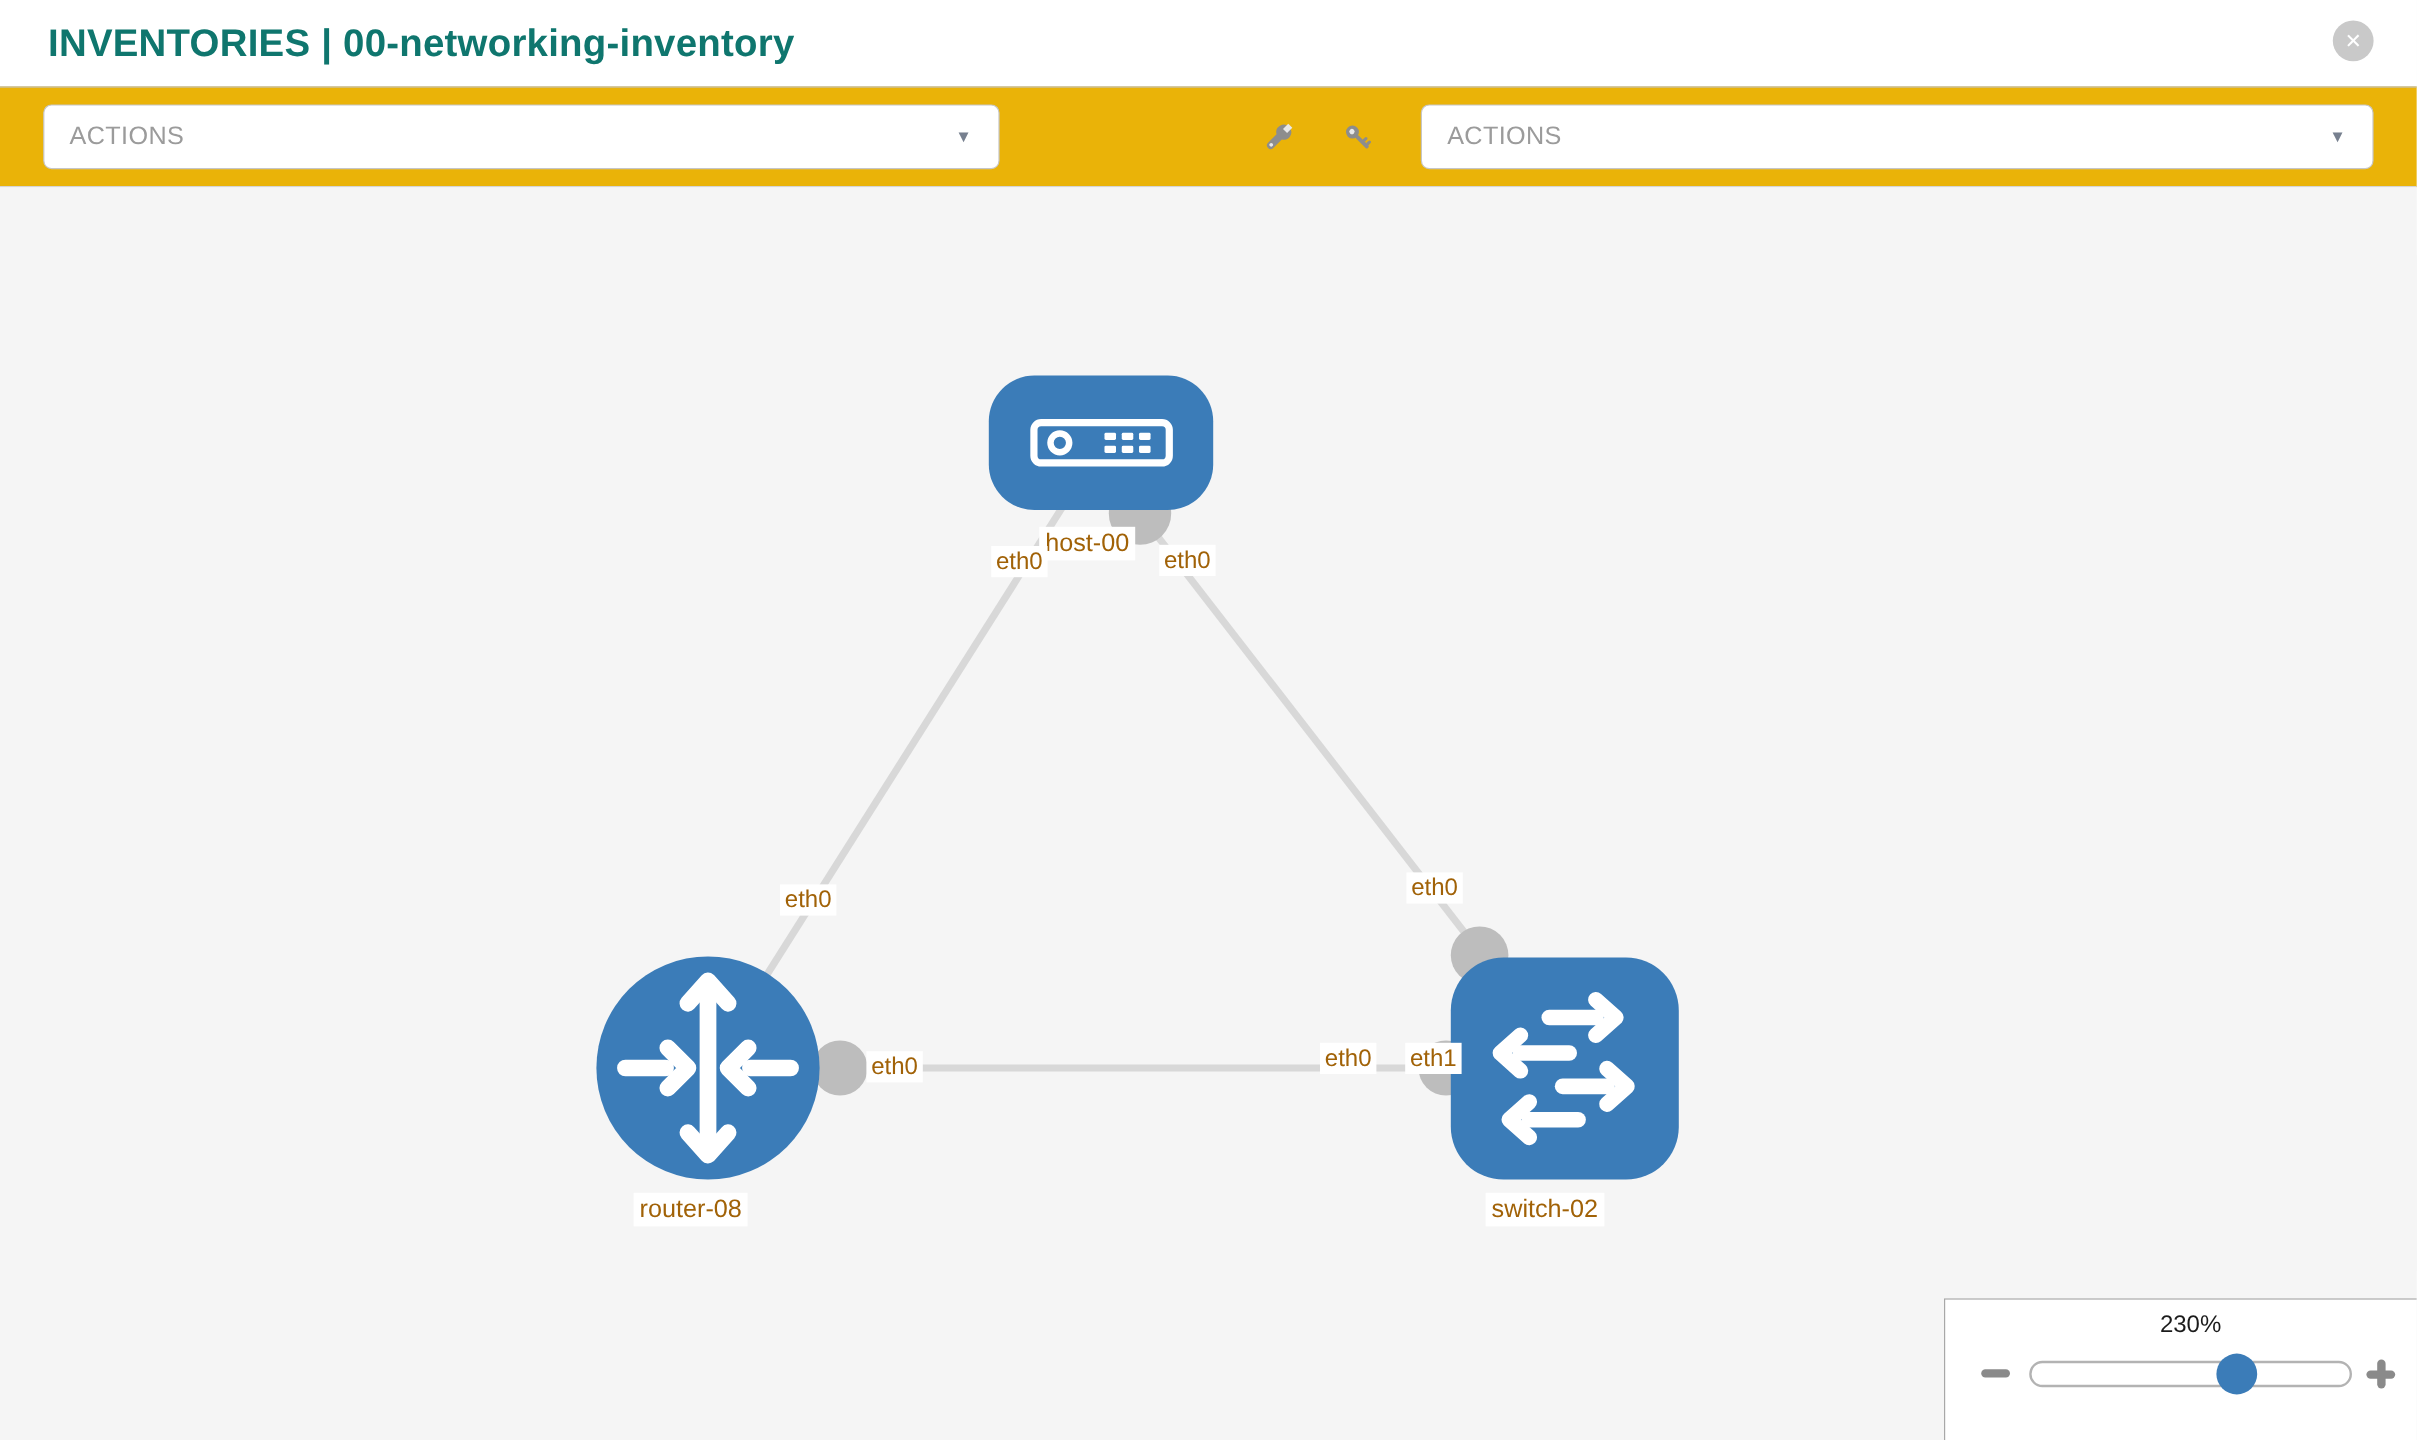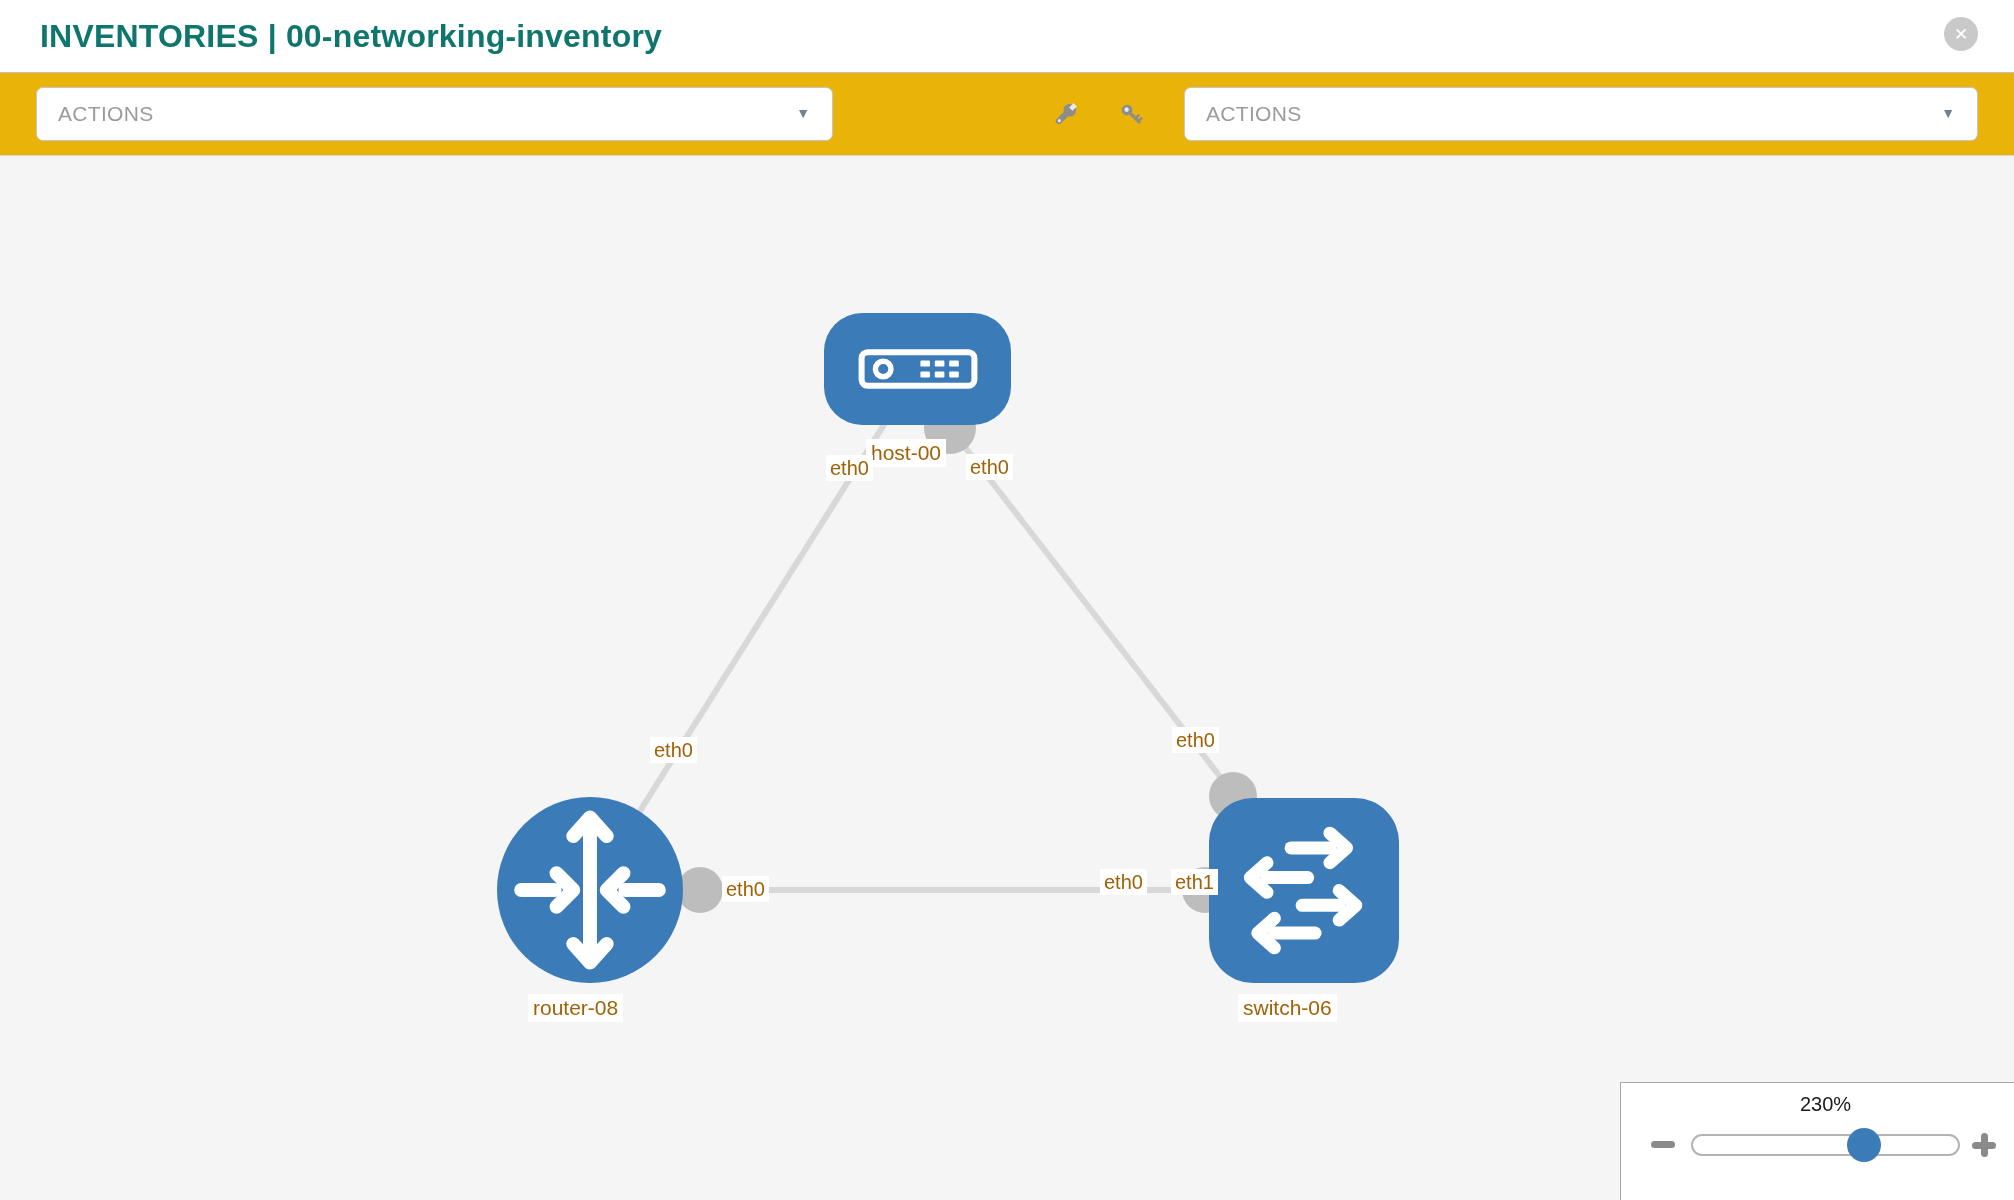--- a/index.html
+++ b/index.html
@@ -147,21 +147,21 @@
         <line x1="49" y1="58" x2="69" y2="58"></line>
         <polyline points="69,50 78,58 69,66"></polyline>
         <line x1="56" y1="73" x2="34" y2="73"></line>
         <polyline points="34,65 25,73 34,81"></polyline>
       </g>
     </svg>
   </div>
 
   <div class="dlabel nlabel lbl-host">host-00</div>
   <div class="dlabel nlabel lbl-router">router-08</div>
-  <div class="dlabel nlabel lbl-switch">switch-06</div>
+  <div class="dlabel nlabel lbl-switch">switch-02</div>
 
   <div class="dlabel plabel lbl-host-eth-left">eth0</div>
   <div class="dlabel plabel lbl-host-eth-right">eth0</div>
   <div class="dlabel plabel lbl-link-rh">eth0</div>
   <div class="dlabel plabel lbl-link-hs">eth0</div>
   <div class="dlabel plabel lbl-router-port">eth0</div>
   <div class="dlabel plabel lbl-switch-port-back">eth0</div>
   <div class="dlabel plabel lbl-switch-port-front">eth1</div>
 
   <div class="zoom-panel">

